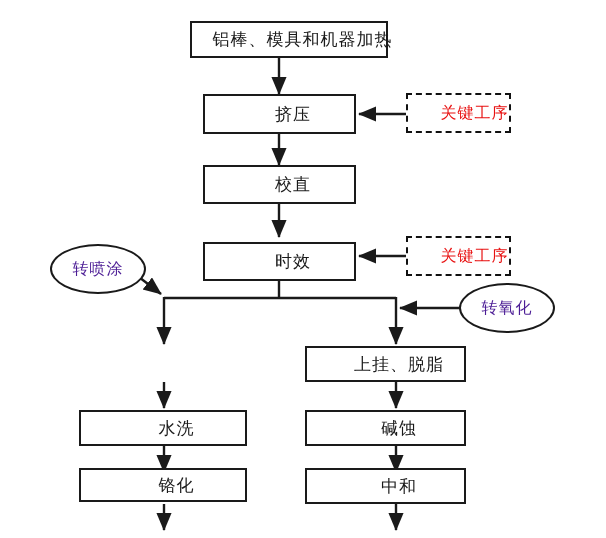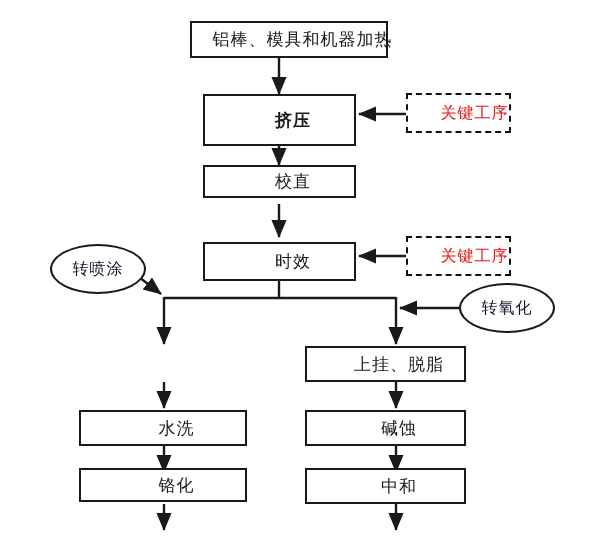--- a/index.html
+++ b/index.html
@@ -65,21 +65,21 @@
     box-sizing: border-box;
     border: 2px solid #1a1a1a;
     border-radius: 50%;
     background: #ffffff;
     display: flex;
     align-items: center;
     justify-content: center;
     font-size: 16px;
     letter-spacing: 1px;
     white-space: nowrap;
-    color: #0f172a;
+    color: #4c1d95;
     z-index: 4;
   }
   .ellipse-label {
     line-height: 1;
   }
 </style>
 </head>
 <body>
 
 <div id="canvas">
@@ -118,25 +118,25 @@
 
     <line x1="396" y1="382" x2="396" y2="408" stroke="#1a1a1a" stroke-width="2.4" marker-end="url(#arrow)"></line>
     <line x1="396" y1="446" x2="396" y2="472" stroke="#1a1a1a" stroke-width="2.4" marker-end="url(#arrow)"></line>
     <line x1="396" y1="504" x2="396" y2="530" stroke="#1a1a1a" stroke-width="2.4" marker-end="url(#arrow)"></line>
   </svg>
 
   <div class="node" style="left:190px; top:21px; width:198px; height:37px;">
     <span class="node-label">铝棒、模具和机器加热</span>
   </div>
 
-  <div class="node" style="left:203px; top:94px; width:153px; height:52px;font-weight:bold;">
+  <div class="node" style="left:203px; top:94px; width:153px; height:40px;">
     <span class="node-label">挤压</span>
   </div>
 
-  <div class="node" style="left:203px; top:165px; width:153px; height:33px;">
+  <div class="node" style="left:203px; top:165px; width:153px; height:39px;">
     <span class="node-label">校直</span>
   </div>
 
   <div class="node" style="left:203px; top:242px; width:153px; height:39px;">
     <span class="node-label">时效</span>
   </div>
 
 
   <div class="node" style="left:79px; top:410px; width:168px; height:36px;">
     <span class="node-label">水洗</span>

